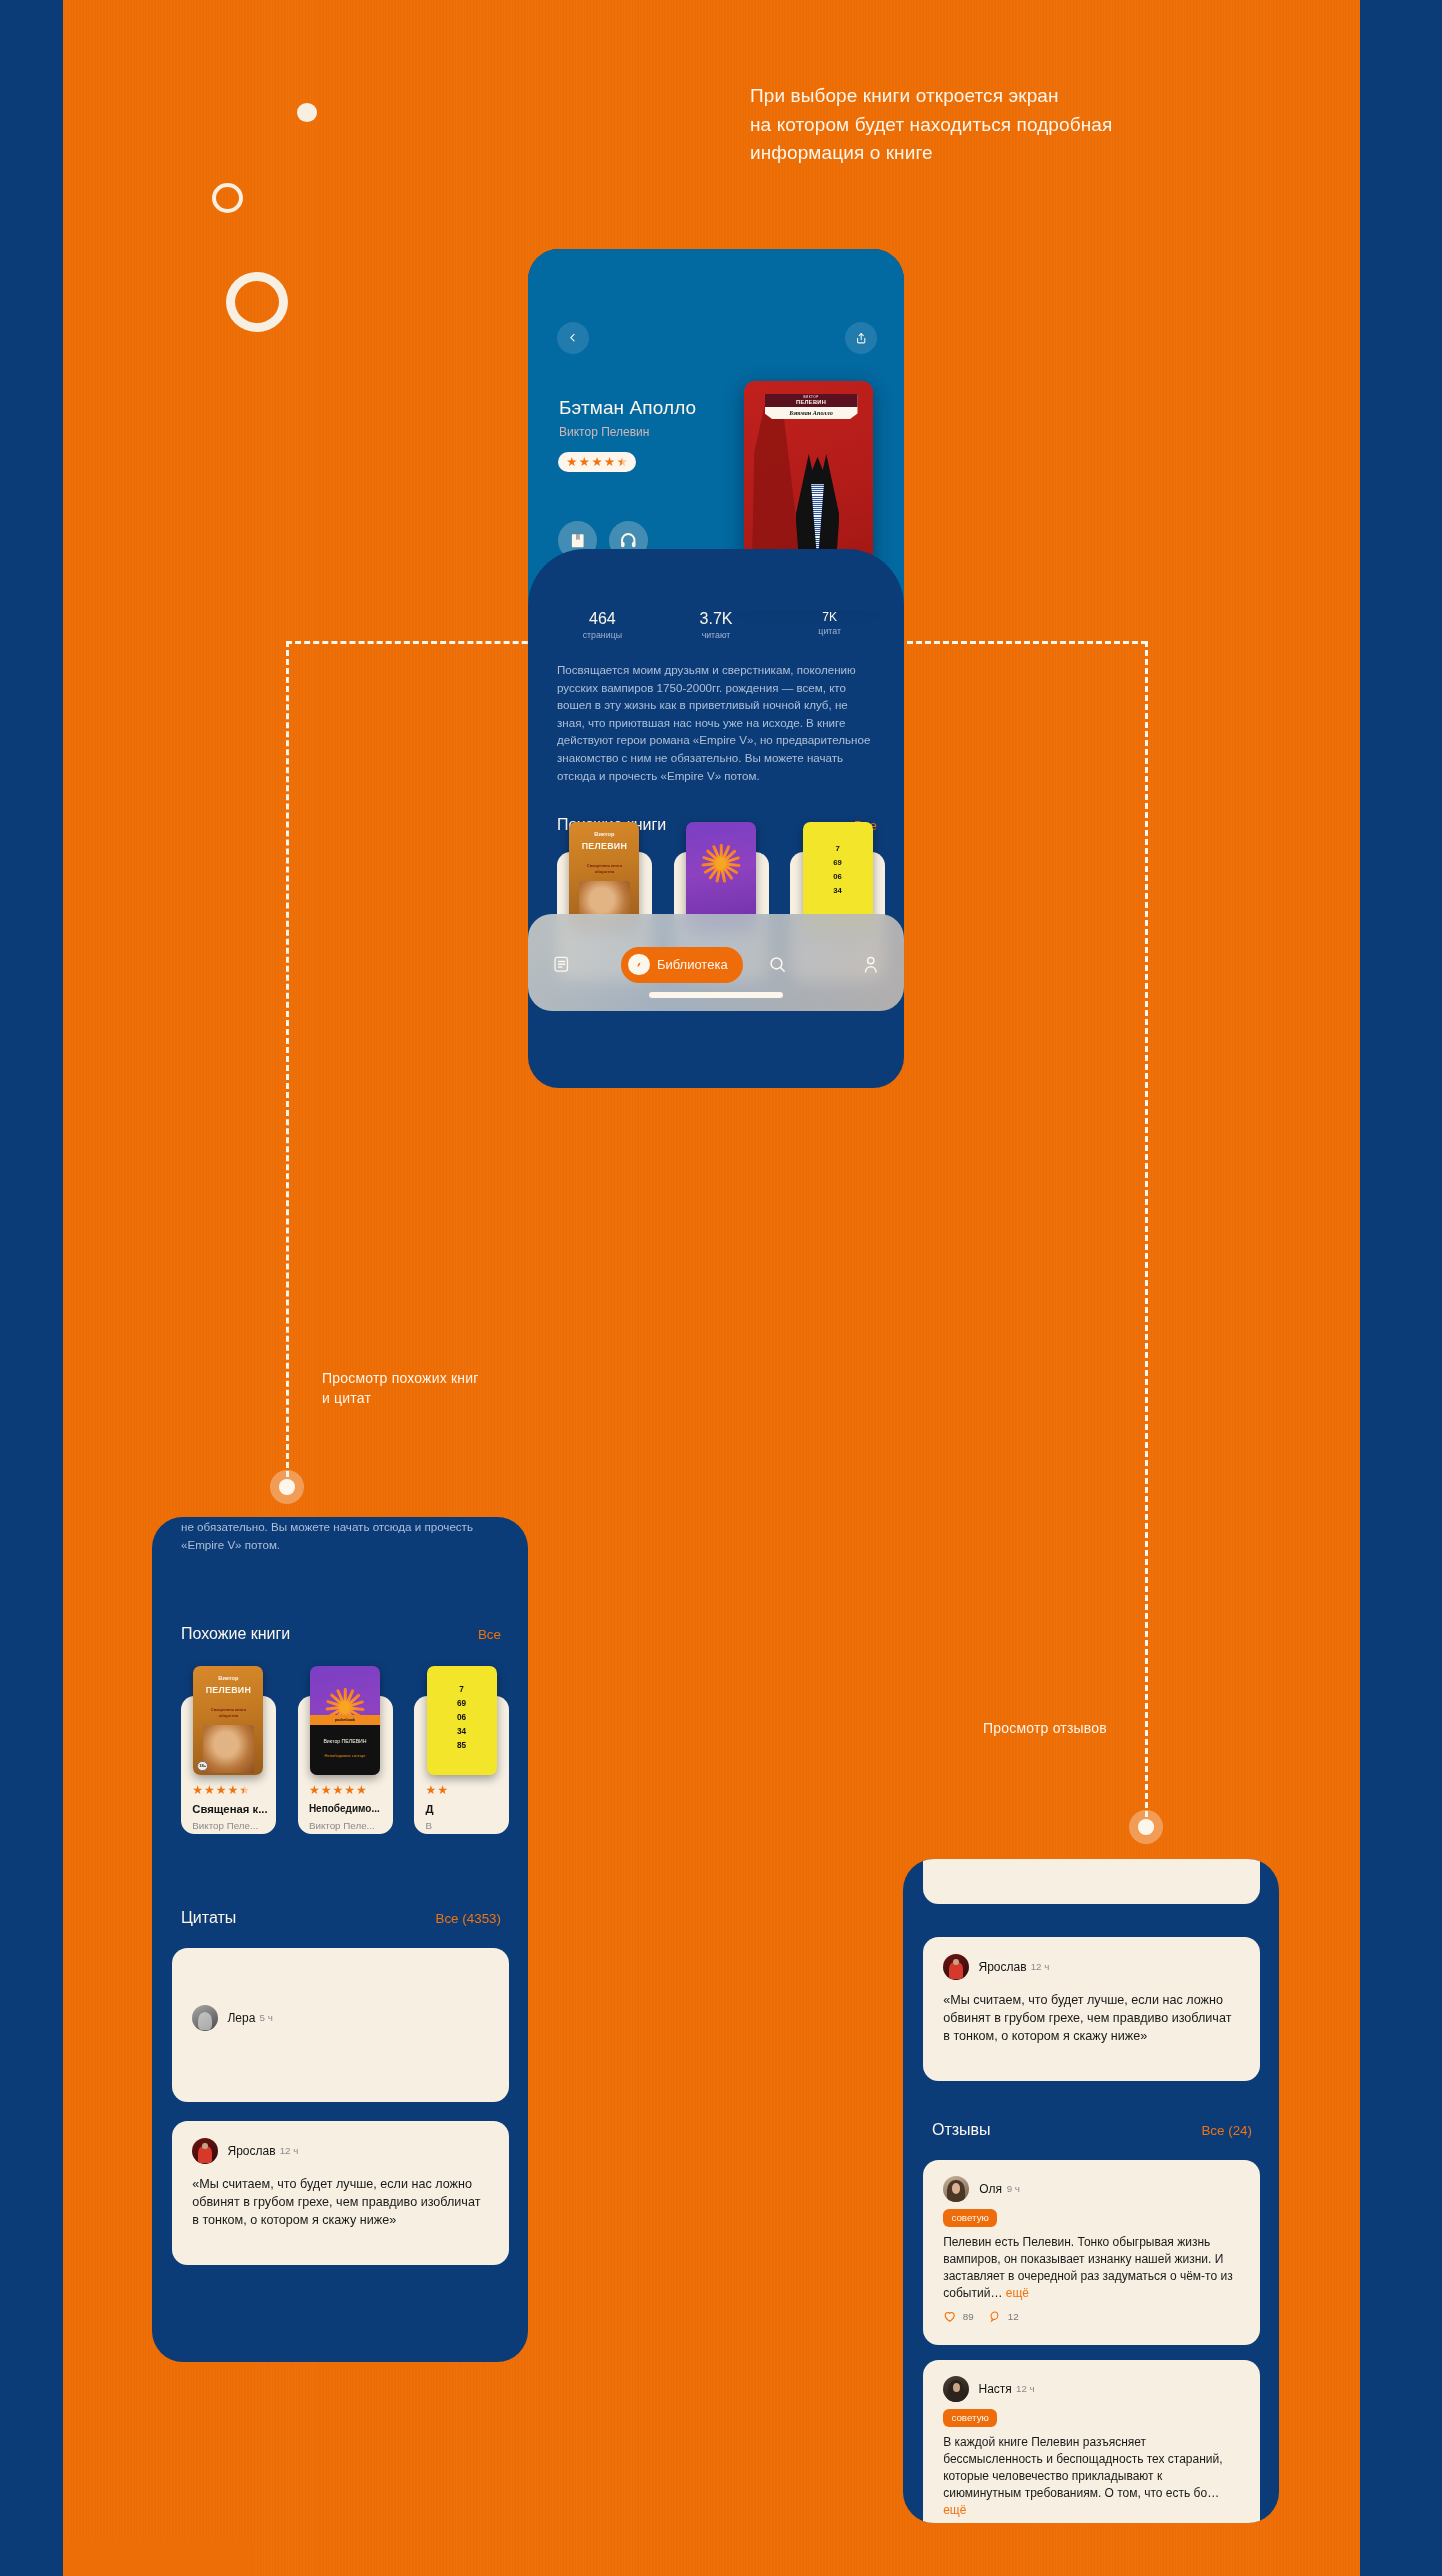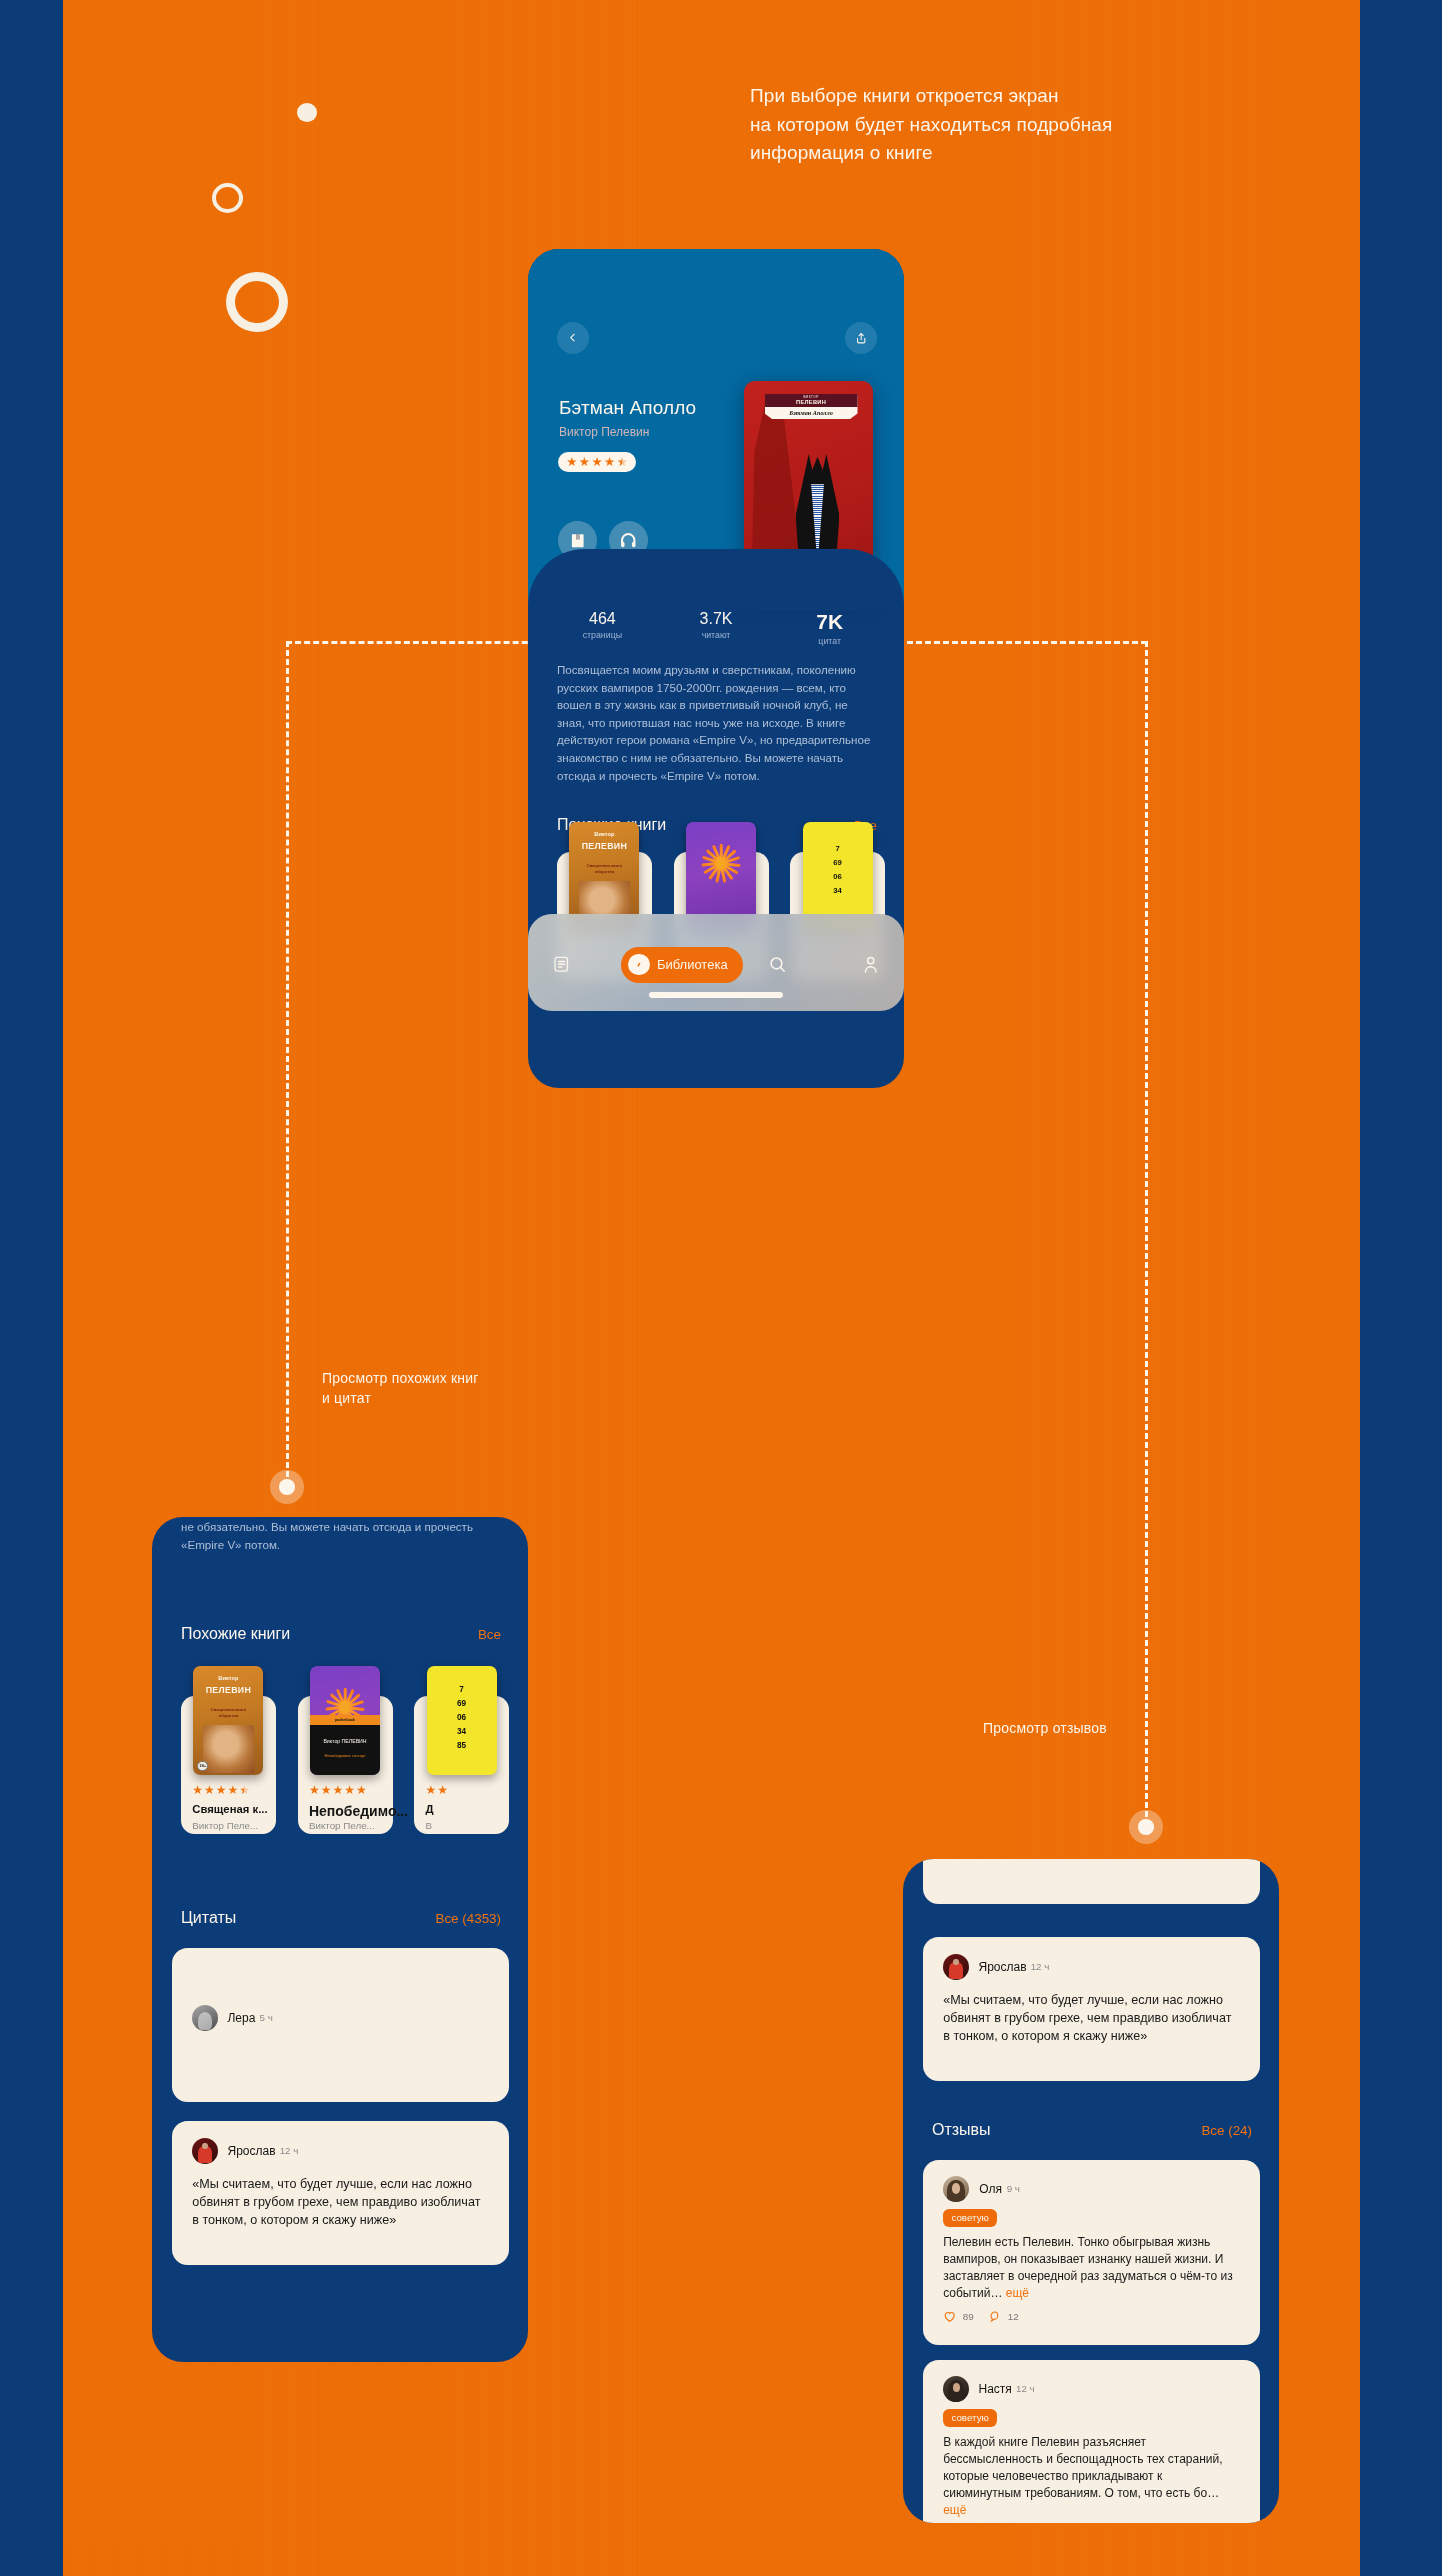--- a/index.html
+++ b/index.html
@@ -324,21 +324,21 @@
     <div class="stats" style="position:absolute; left:17.5px; top:361px; width:341px;">
       <div class="stat">
         <div class="stat-num" style="font-size:16px;">464</div>
         <div class="stat-lbl" style="font-size:8.8px; margin-top:2.1px;">страницы</div>
       </div>
       <div class="stat">
         <div class="stat-num" style="font-size:16px;">3.7K</div>
         <div class="stat-lbl" style="font-size:8.8px; margin-top:2.1px;">читают</div>
       </div>
       <div class="stat">
-        <div class="stat-num" style="font-size:21px;font-weight:bold;">7K</div>
+        <div class="stat-num" style="font-size:12px;">7K</div>
         <div class="stat-lbl" style="font-size:8.8px; margin-top:2.1px;">цитат</div>
       </div>
     </div>
 
     <div class="desc" style="position:absolute; left:29px; top:412px; width:319px; font-size:11.6px; line-height:1.52;">Посвящается моим друзьям и сверстникам, поколению русских вампиров 1750-2000гг. рождения — всем, кто вошел в эту жизнь как в приветливый ночной клуб, не зная, что приютвшая нас ночь уже на исходе. В книге действуют герои романа «Empire V», но предварительное знакомство с ним не обязательно. Вы можете начать отсюда и прочесть «Empire V» потом.</div>
 
     <div class="section-head" style="position:absolute; left:29px; top:567px; width:320px;">
       <span class="section-title" style="font-size:16px;">Похожие книги</span>
       <span class="section-all" style="font-size:13.4px;">Все</span>
     </div>
@@ -474,21 +474,21 @@
           <div class="a1">Виктор ПЕЛЕВИН</div>
           <div class="a2">Непобедимое солнце</div>
         </div>
         <div class="sim-stars" style="left:11.3px; top:88px; font-size:12px;">
           <span class="star">★</span>
             <span class="star">★</span>
           <span class="star">★</span>
             <span class="star">★</span>
           <span class="star">★</span>
         </div>
-        <div class="sim-name" style="left:11.3px; top:107px; font-size:14px;">Непобедимо...</div>
+        <div class="sim-name" style="left:11.3px; top:107px; font-size:10px;">Непобедимо...</div>
         <div class="sim-auth" style="left:11.3px; top:124px; font-size:9.8px;">Виктор Пеле...</div>
       </div>
 
       <div class="sim-card" style="width:95px; height:138px;">
         <div class="sim-cover cov-yellow" style="left:12.4px; top:-30px; width:70px; height:109px;">
           <div class="num" style="top:17%; font-size:8.2px;">7</div>
           <div class="num" style="top:30%; font-size:8.2px;">69</div>
           <div class="num" style="top:43%; font-size:8.2px;">06</div>
           <div class="num" style="top:56%; font-size:8.2px;">34</div>
           <div class="num" style="top:69%; font-size:8.2px;">85</div>

